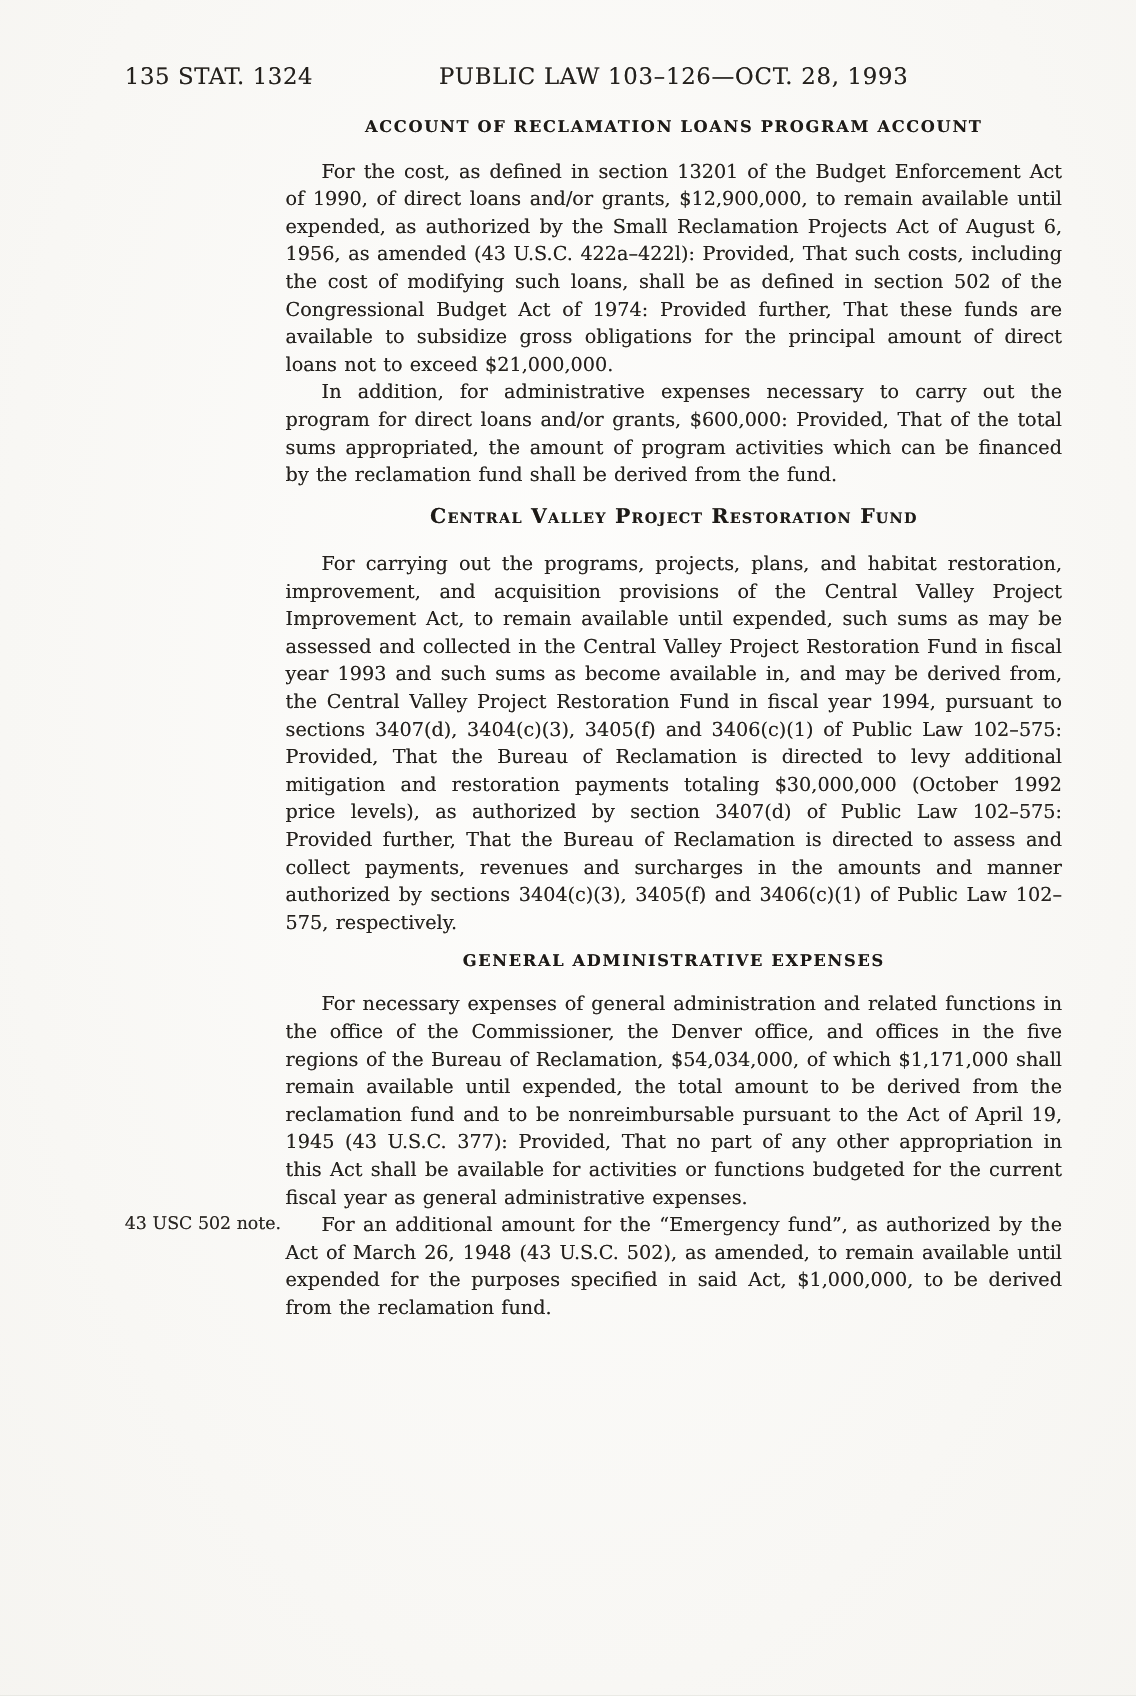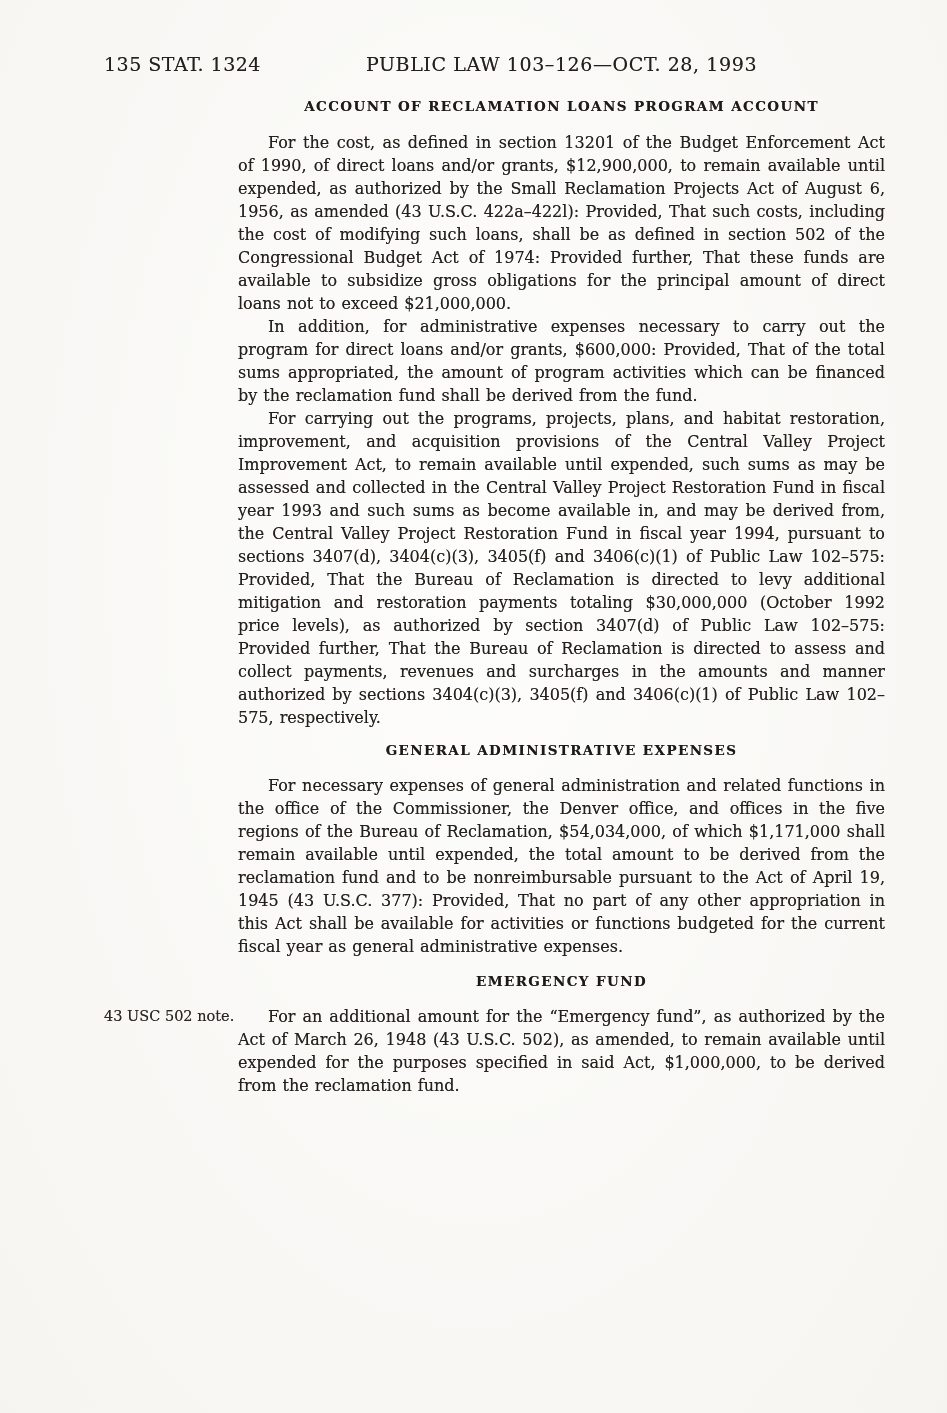--- a/index.html
+++ b/index.html
@@ -106,30 +106,30 @@
 
   <div class="content">
 
     <section>
       <h2 id="h-loans" class="account-heading">ACCOUNT OF RECLAMATION LOANS PROGRAM ACCOUNT</h2>
       <p class="body-para"><span>For the cost, as defined in section 13201 of the Budget Enforcement Act of 1990, of direct loans and/or grants, $12,900,000, to remain available until expended, as authorized by the Small Reclamation Projects Act of August 6, 1956, as amended (43 U.S.C. 422a–422l): </span><span class="italic">Provided,</span><span> That such costs, including the cost of modifying such loans, shall be as defined in section 502 of the Congressional Budget Act of 1974: </span><span class="italic">Provided further,</span><span> That these funds are available to subsidize gross obligations for the principal amount of direct loans not to exceed $21,000,000.</span></p>
       <p class="body-para"><span>In addition, for administrative expenses necessary to carry out the program for direct loans and/or grants, $600,000: </span><span class="italic">Provided,</span><span> That of the total sums appropriated, the amount of program activities which can be financed by the reclamation fund shall be derived from the fund.</span></p>
     </section>
 
     <section>
+      <h2 id="h-cvp" class="fund-heading">Central Valley Project Restoration Fund</h2>
       <p class="body-para"><span>For carrying out the programs, projects, plans, and habitat restoration, improvement, and acquisition provisions of the Central Valley Project Improvement Act, to remain available until expended, such sums as may be assessed and collected in the Central Valley Project Restoration Fund in fiscal year 1993 and such sums as become available in, and may be derived from, the Central Valley Project Restoration Fund in fiscal year 1994, pursuant to sections 3407(d), 3404(c)(3), 3405(f) and 3406(c)(1) of Public Law 102–575: </span><span class="italic">Provided,</span><span> That the Bureau of Reclamation is directed to levy additional mitigation and restoration payments totaling $30,000,000 (October 1992 price levels), as authorized by section 3407(d) of Public Law 102–575: </span><span class="italic">Provided further,</span><span> That the Bureau of Reclamation is directed to assess and collect payments, revenues and surcharges in the amounts and manner authorized by sections 3404(c)(3), 3405(f) and 3406(c)(1) of Public Law 102–575, respectively.</span></p>
     </section>
 
     <section>
       <h2 id="h-gae" class="account-heading">GENERAL ADMINISTRATIVE EXPENSES</h2>
       <p class="body-para"><span>For necessary expenses of general administration and related functions in the office of the Commissioner, the Denver office, and offices in the five regions of the Bureau of Reclamation, $54,034,000, of which $1,171,000 shall remain available until expended, the total amount to be derived from the reclamation fund and to be nonreimbursable pursuant to the Act of April 19, 1945 (43 U.S.C. 377): </span><span class="italic">Provided,</span><span> That no part of any other appropriation in this Act shall be available for activities or functions budgeted for the current fiscal year as general administrative expenses.</span></p>
     </section>
 
     <section>
-      <h2 id="h-em" class="account-heading">EMERGENCY FUND</h2>
       <div class="para-wrap">
         <div class="margin-note">43 USC 502 note.</div>
         <p class="body-para"><span>For an additional amount for the “Emergency fund”, as authorized by the Act of March 26, 1948 (43 U.S.C. 502), as amended, to remain available until expended for the purposes specified in said Act, $1,000,000, to be derived from the reclamation fund.</span></p>
       </div>
     </section>
 
   </div>
 </div>
 
 </body></html>

